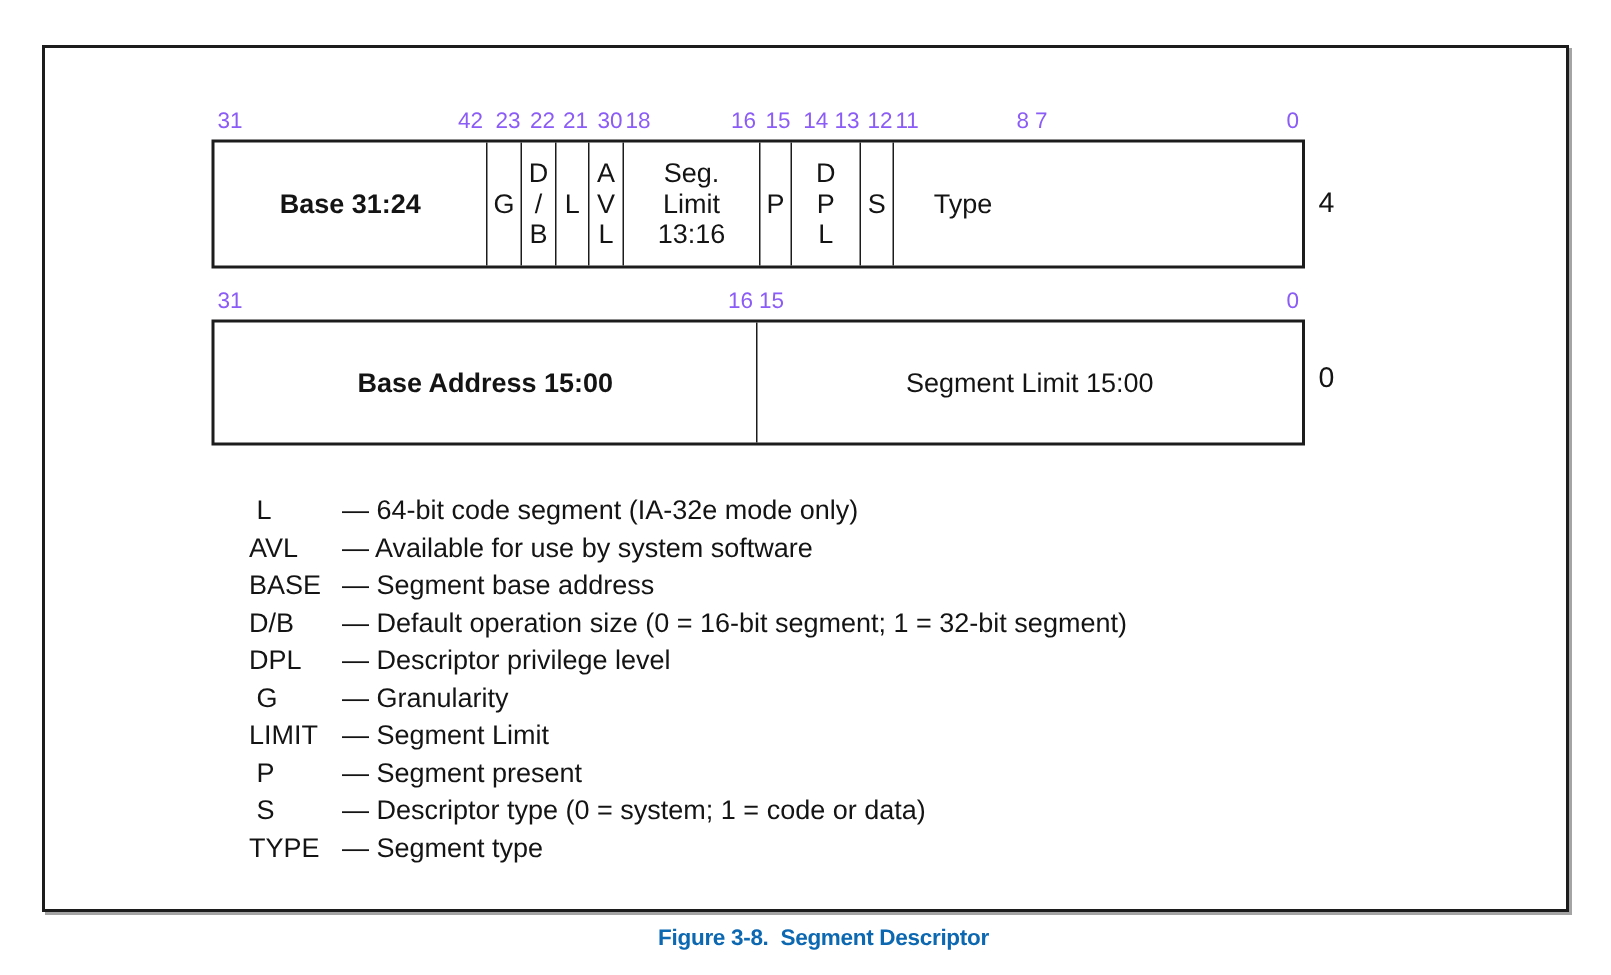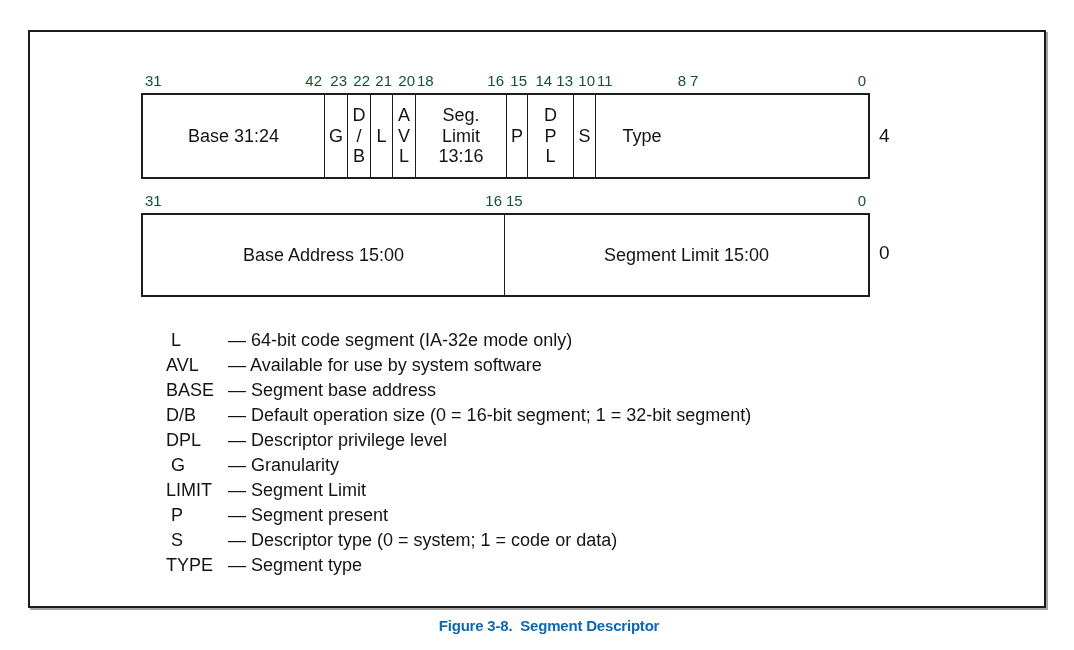--- a/index.html
+++ b/index.html
@@ -23,21 +23,21 @@
   .frame-inner { position: absolute; left: 0; top: 0; right: 0; bottom: 0; }
 
   
   .bits {
     position: absolute;
     display: flex;
     width: 725px;
     height: 18px;
     font-size: 15px;
     line-height: 18px;
-    color: #14532d;
+    color: #8b5cf6;
   }
   .bits .lc { flex: 0 0 auto; display: flex; align-items: flex-end; }
   .bits .lc.sb { justify-content: space-between; padding: 0 2px; }
   .bits .lc.c  { justify-content: flex-end; }
   .bits1 { left: 113px; top: 40px; }
   .bits2 { left: 113px; top: 160px; }
 
   
   .cells {
     position: absolute;
@@ -53,21 +53,21 @@
     display: flex;
     align-items: center;
     justify-content: center;
     text-align: center;
     white-space: pre-line;
     font-size: 18px;
     line-height: 1.14;
     border-left: 1px solid var(--ink);
     overflow: hidden;
   }
-  .cell:first-child { border-left: none; }
+  .cell:first-child { border-left: none; font-weight: bold; }
 
   
   .byte-offset {
     position: absolute;
     left: 849px;
     display: flex;
     align-items: center;
     font-size: 19px;
     color: #141414;
   }
@@ -108,34 +108,34 @@
       <div class="lc c" style="width:23px">
           <span>23</span>
         </div>
       <div class="lc c" style="width:23px">
           <span>22</span>
         </div>
       <div class="lc c" style="width:22px">
           <span>21</span>
         </div>
       <div class="lc c" style="width:23px">
-          <span>20</span>
+          <span>30</span>
         </div>
       <div class="lc sb" style="width:91px">
         <span>18</span>
         <span>16</span>
       </div>
       <div class="lc c" style="width:21px">
           <span>15</span>
         </div>
       <div class="lc c" style="width:46px">
           <span>14 13</span>
         </div>
       <div class="lc c" style="width:22px">
-          <span>10</span>
+          <span>12</span>
         </div>
       <div class="lc sb" style="width:93px">
         <span>11</span>
         <span>8</span>
       </div>
       <div class="lc sb" style="width:180px">
         <span>7</span>
         <span>0</span>
       </div>
     </div>

